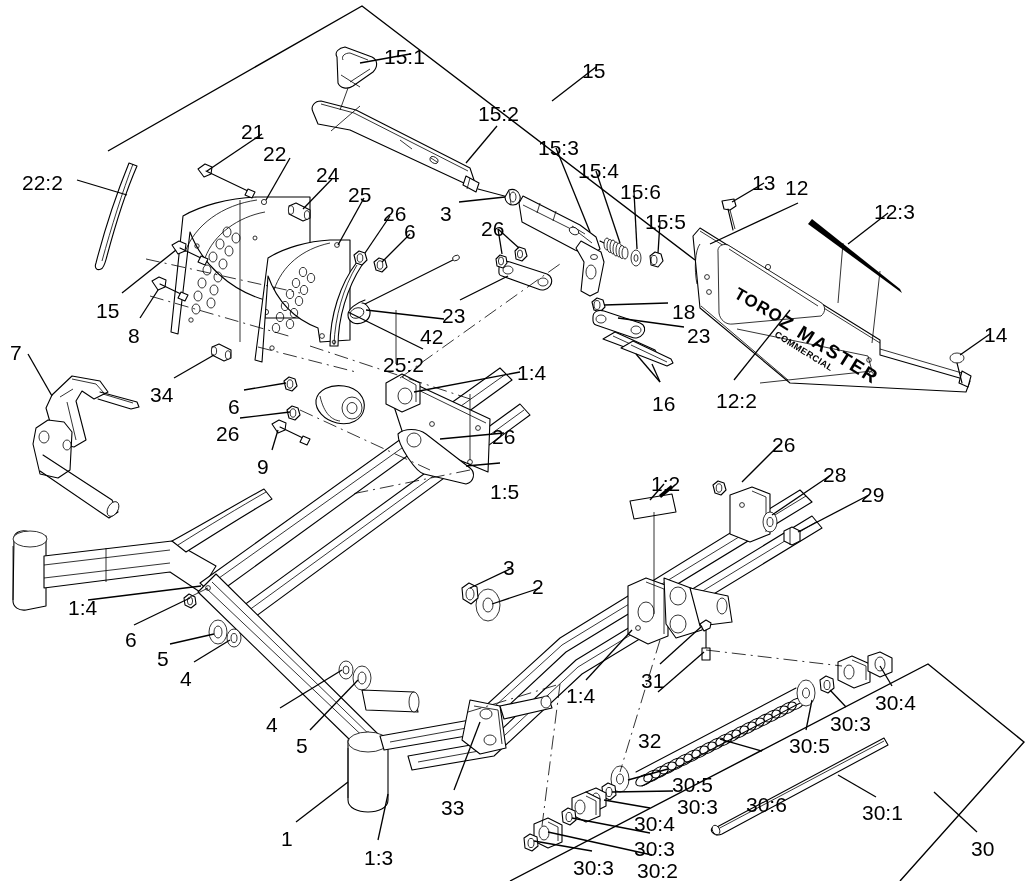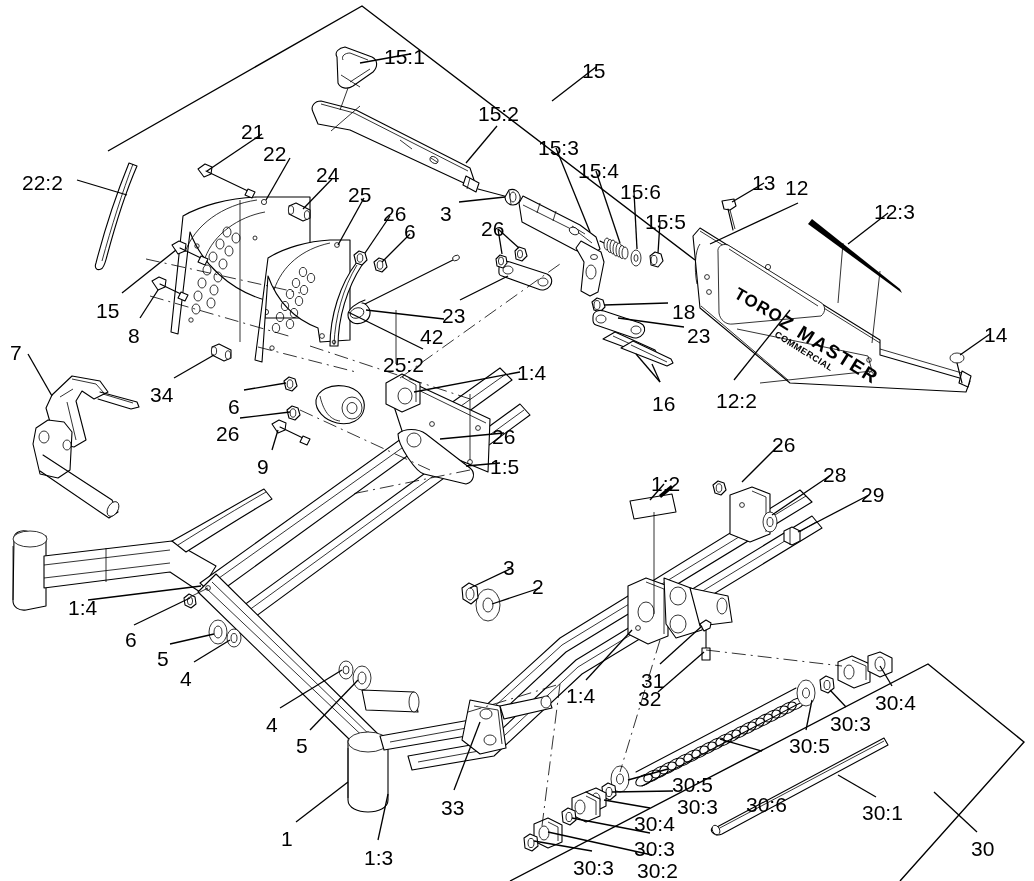--- a/index.html
+++ b/index.html
@@ -633,39 +633,39 @@
   <div class="lbl" style="left:752px;top:172px">13</div>
   <div class="lbl" style="left:785px;top:177px">12</div>
   <div class="lbl" style="left:874px;top:201px">12:3</div>
   <div class="lbl" style="left:984px;top:324px">14</div>
   <div class="lbl" style="left:672px;top:301px">18</div>
   <div class="lbl" style="left:687px;top:325px">23</div>
   <div class="lbl" style="left:652px;top:393px">16</div>
   <div class="lbl" style="left:716px;top:390px">12:2</div>
   <div class="lbl" style="left:517px;top:362px">1:4</div>
   <div class="lbl" style="left:492px;top:426px">26</div>
-  <div class="lbl" style="left:490px;top:456px">1:5</div>
+  <div class="lbl" style="left:490px;top:481px">1:5</div>
   <div class="lbl" style="left:651px;top:473px">1:2</div>
   <div class="lbl" style="left:772px;top:434px">26</div>
   <div class="lbl" style="left:823px;top:464px">28</div>
   <div class="lbl" style="left:861px;top:484px">29</div>
   <div class="lbl" style="left:68px;top:597px">1:4</div>
   <div class="lbl" style="left:125px;top:629px">6</div>
   <div class="lbl" style="left:157px;top:648px">5</div>
   <div class="lbl" style="left:180px;top:668px">4</div>
   <div class="lbl" style="left:266px;top:714px">4</div>
   <div class="lbl" style="left:296px;top:735px">5</div>
   <div class="lbl" style="left:503px;top:557px">3</div>
   <div class="lbl" style="left:532px;top:576px">2</div>
   <div class="lbl" style="left:281px;top:828px">1</div>
   <div class="lbl" style="left:364px;top:847px">1:3</div>
   <div class="lbl" style="left:441px;top:797px">33</div>
   <div class="lbl" style="left:566px;top:685px">1:4</div>
   <div class="lbl" style="left:641px;top:670px">31</div>
-  <div class="lbl" style="left:638px;top:688px">32</div>
+  <div class="lbl" style="left:638px;top:730px">32</div>
   <div class="lbl" style="left:875px;top:692px">30:4</div>
   <div class="lbl" style="left:830px;top:713px">30:3</div>
   <div class="lbl" style="left:789px;top:735px">30:5</div>
   <div class="lbl" style="left:746px;top:794px">30:6</div>
   <div class="lbl" style="left:672px;top:774px">30:5</div>
   <div class="lbl" style="left:677px;top:796px">30:3</div>
   <div class="lbl" style="left:634px;top:813px">30:4</div>
   <div class="lbl" style="left:634px;top:838px">30:3</div>
   <div class="lbl" style="left:573px;top:857px">30:3</div>
   <div class="lbl" style="left:637px;top:860px">30:2</div>

